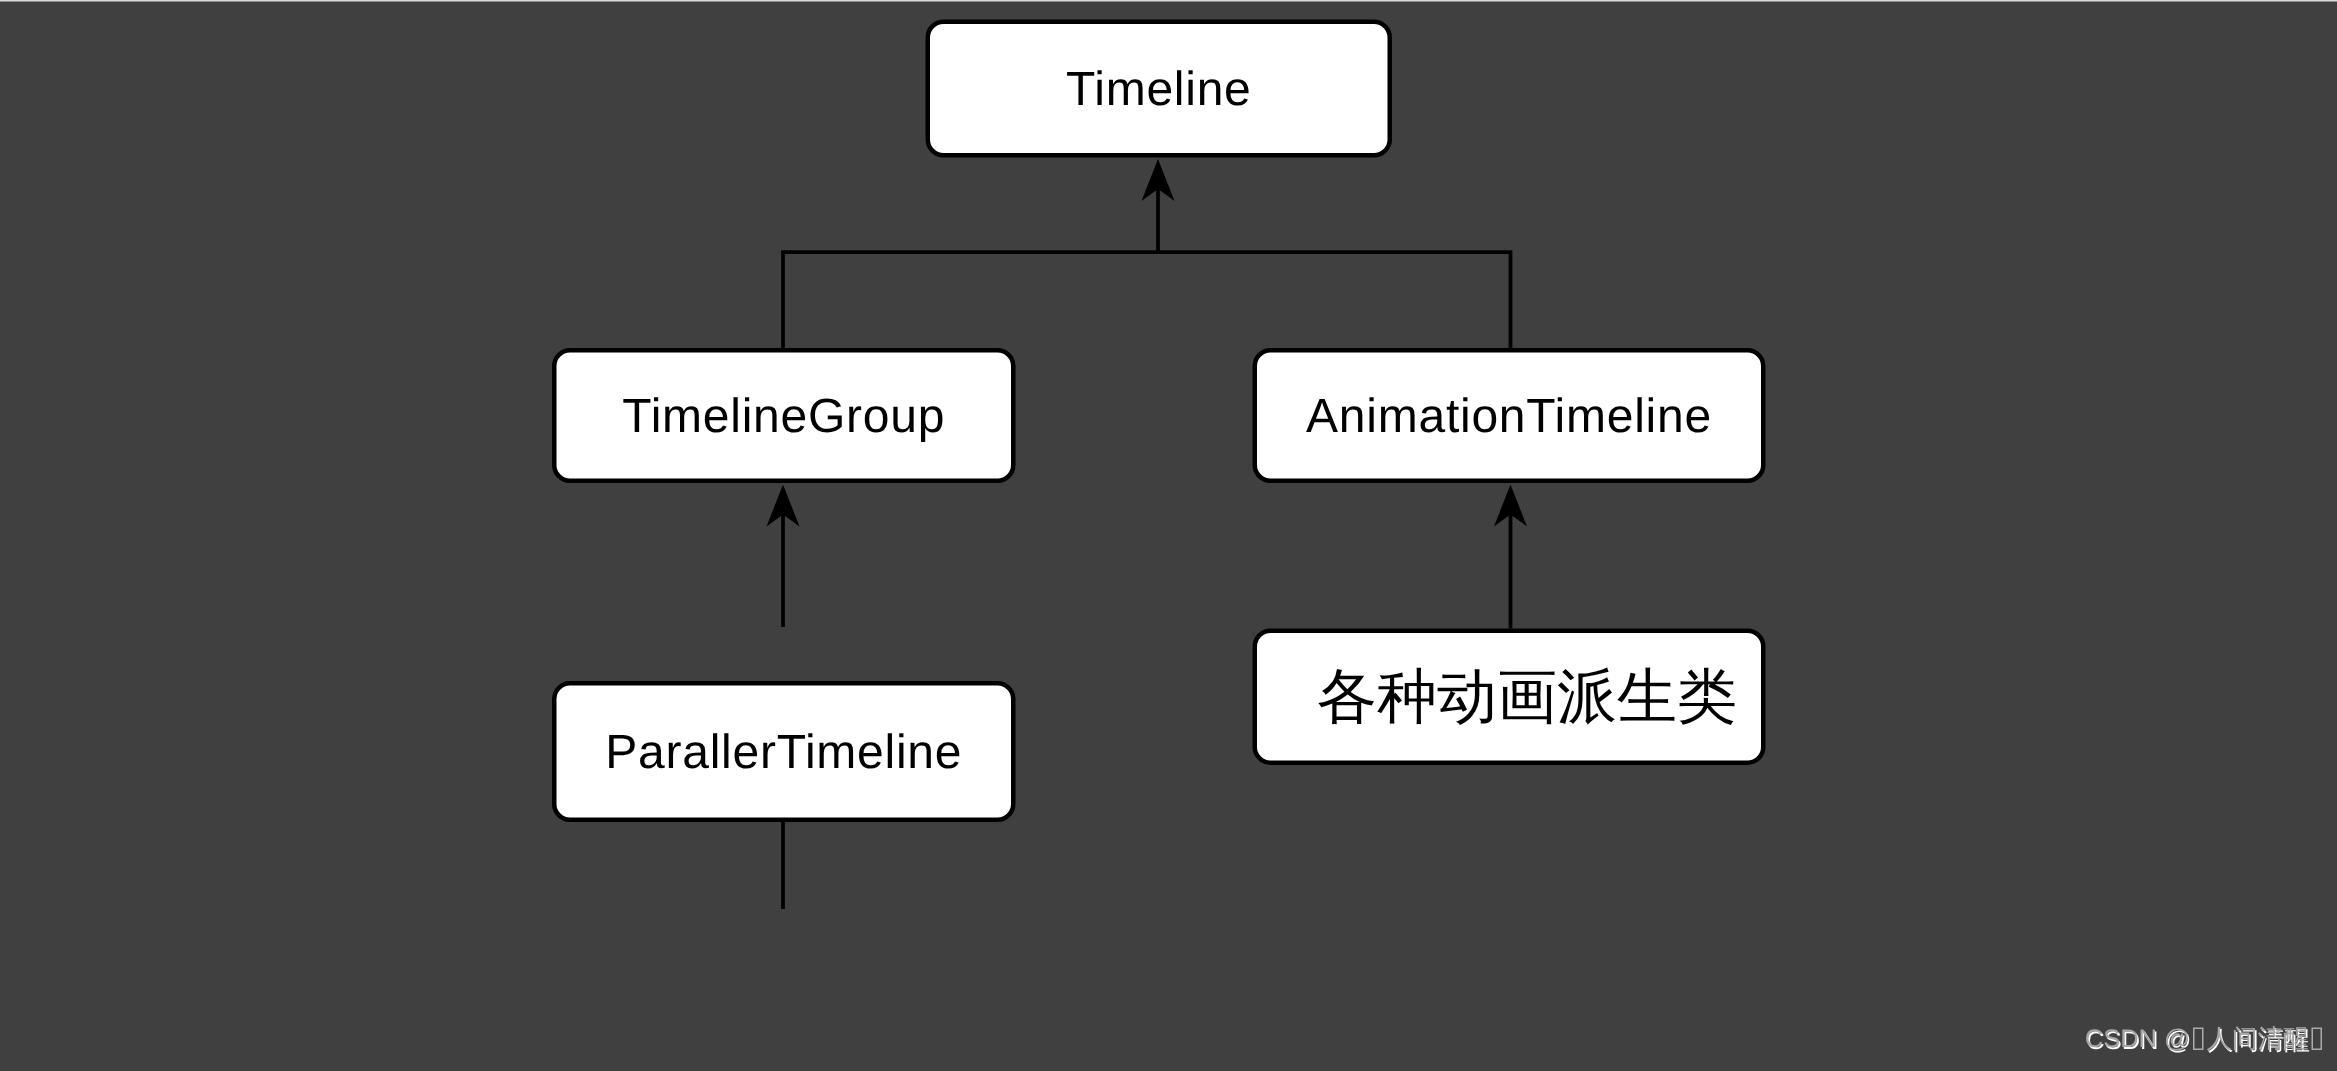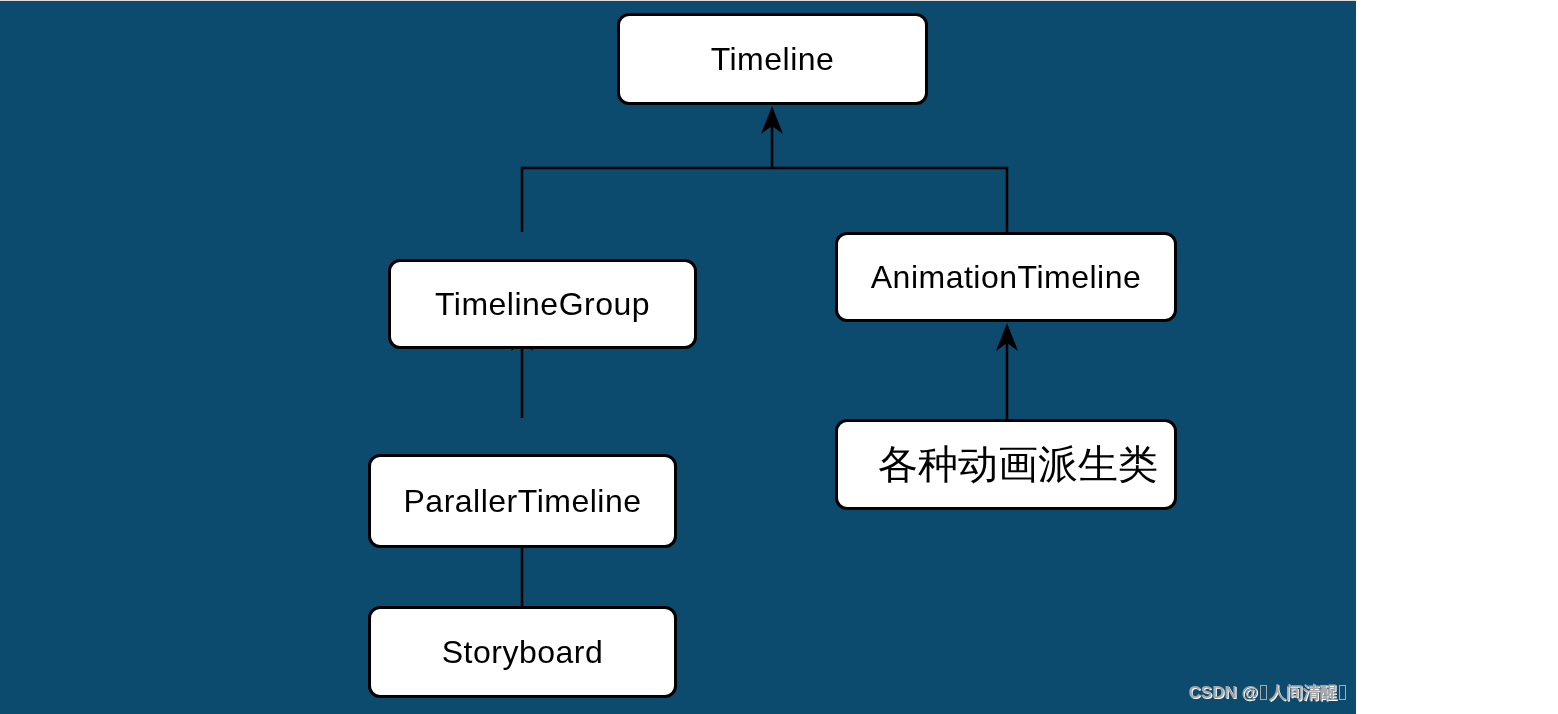--- a/index.html
+++ b/index.html
@@ -3,23 +3,23 @@
 <meta charset="utf-8">
 <style>
   html, body {
     margin: 0;
     padding: 0;
     background: #ffffff;
     font-family: "Liberation Sans", "DejaVu Sans", sans-serif;
   }
   .canvas {
     position: relative;
-    width: 1356px;
+    width: 1558px;
     height: 714px;
-    background: #0c4a6e;
+    background: #404040;
     overflow: hidden;
   }
   .top-divider {
     position: absolute;
     left: 0; top: 0;
     width: 100%;
     height: 1px;
     background: #dcdcdc;
   }
   .edges-svg {
@@ -49,37 +49,36 @@
     font-size: 32px;
     letter-spacing: 0.5px;
     color: #000000;
     white-space: nowrap;
   }
   .node.cjk {
     font-size: 40px;
     letter-spacing: 0px;
   }
   .node-timeline           { left: 617px; top: 13px;  width: 311px; height: 92px; }
-  .node-timeline-group     { left: 388px; top: 232px; width: 309px; height: 90px; margin-top: 27px; }
+  .node-timeline-group     { left: 368px; top: 232px; width: 309px; height: 90px; }
   .node-animation-timeline { left: 835px; top: 232px; width: 342px; height: 90px; text-align: right; }
   .node-paraller-timeline  { left: 368px; top: 418px; width: 309px; height: 94px; margin-top: 36px; }
   .node-animation-derived  { left: 835px; top: 419px; width: 342px; height: 91px; padding-left: 24px; }
   .node-storyboard         { left: 368px; top: 606px; width: 309px; height: 92px; }
 
   .watermark {
     position: absolute;
     right: 8px;
     top: 681px;
     font-size: 17px;
     color: #a6a6a6;
     text-shadow: 1px 1px 0 #ffffff;
     white-space: nowrap;
     display: flex;
     align-items: center;
-    font-weight: bold;
   }
   .tofu {
     display: inline-block;
     width: 7px;
     height: 15px;
     border: 1px solid #aaaaaa;
     margin: 0 2px;
     box-sizing: border-box;
   }
 </style>
@@ -119,23 +118,20 @@
   </div>
 
   <div class="node node-paraller-timeline">
     <span>ParallerTimeline</span>
   </div>
 
   <div class="node cjk node-animation-derived">
     <span>各种动画派生类</span>
   </div>
 
-  <div class="node node-storyboard">
-    <span>Storyboard</span>
-  </div>
 
   <div class="watermark">
     <span>CSDN @</span>
     <span class="tofu"></span>
     <span>人间清醒</span>
     <span class="tofu"></span>
   </div>
 
 </div>
 

